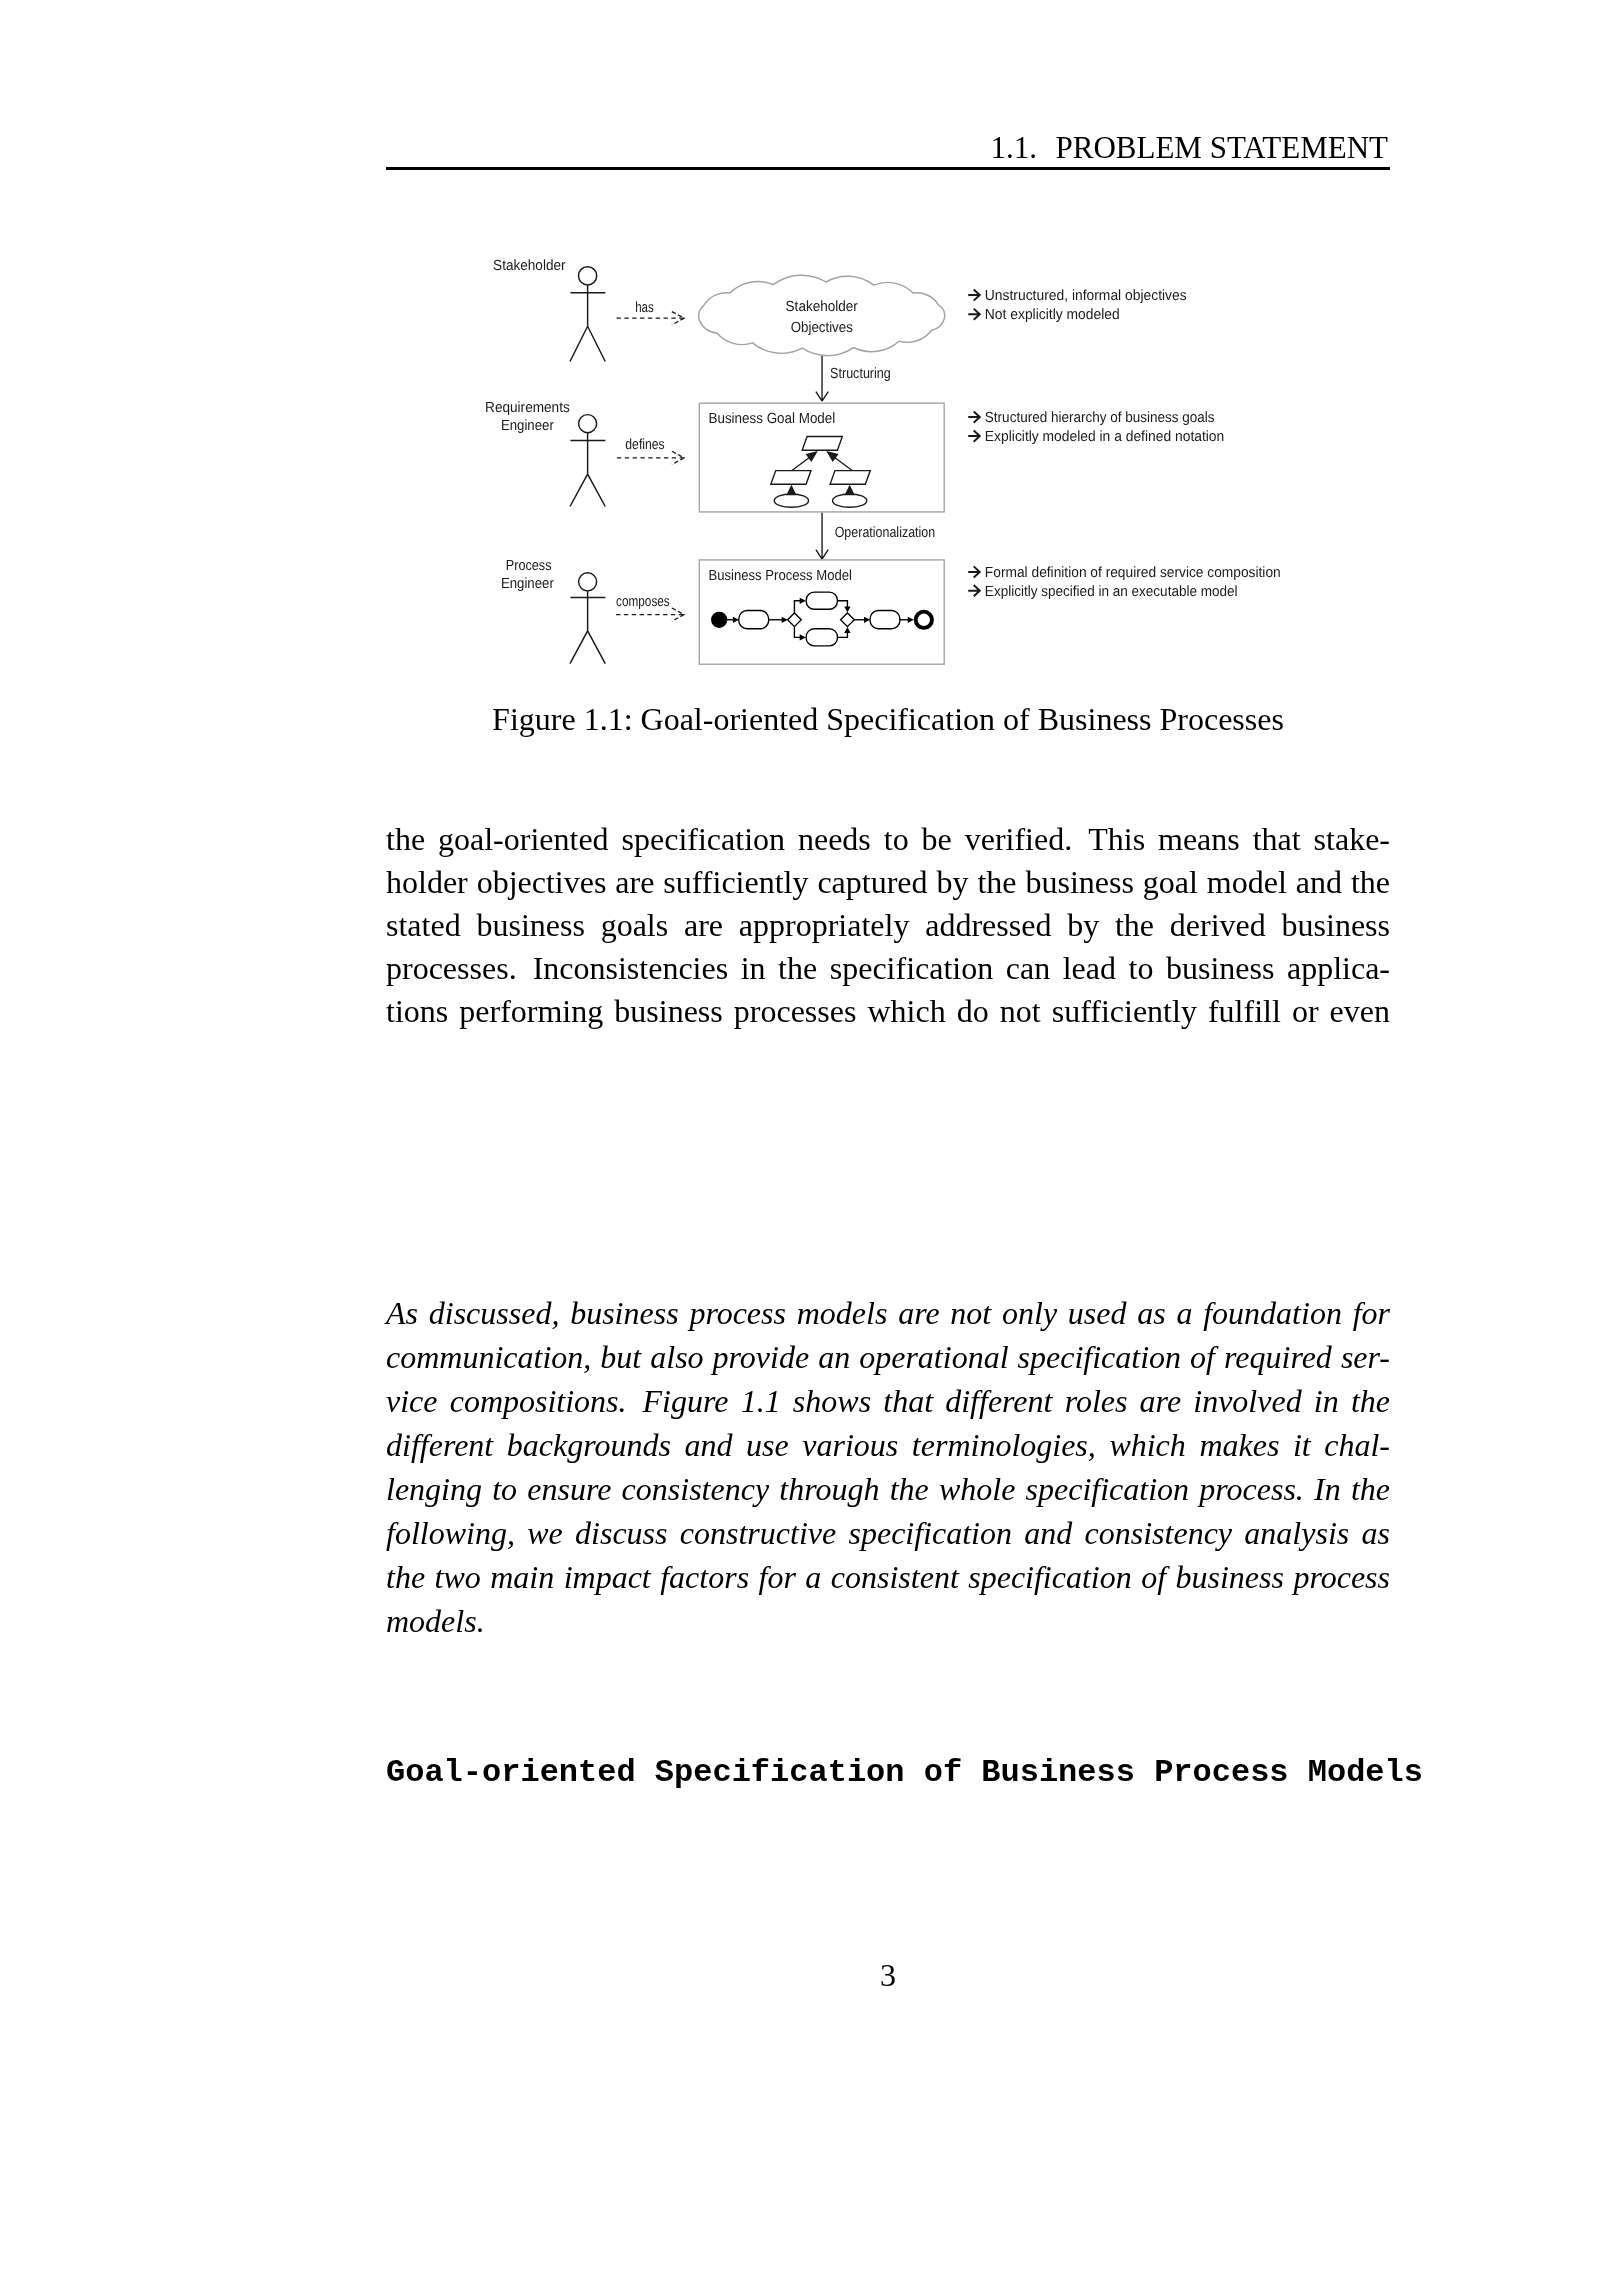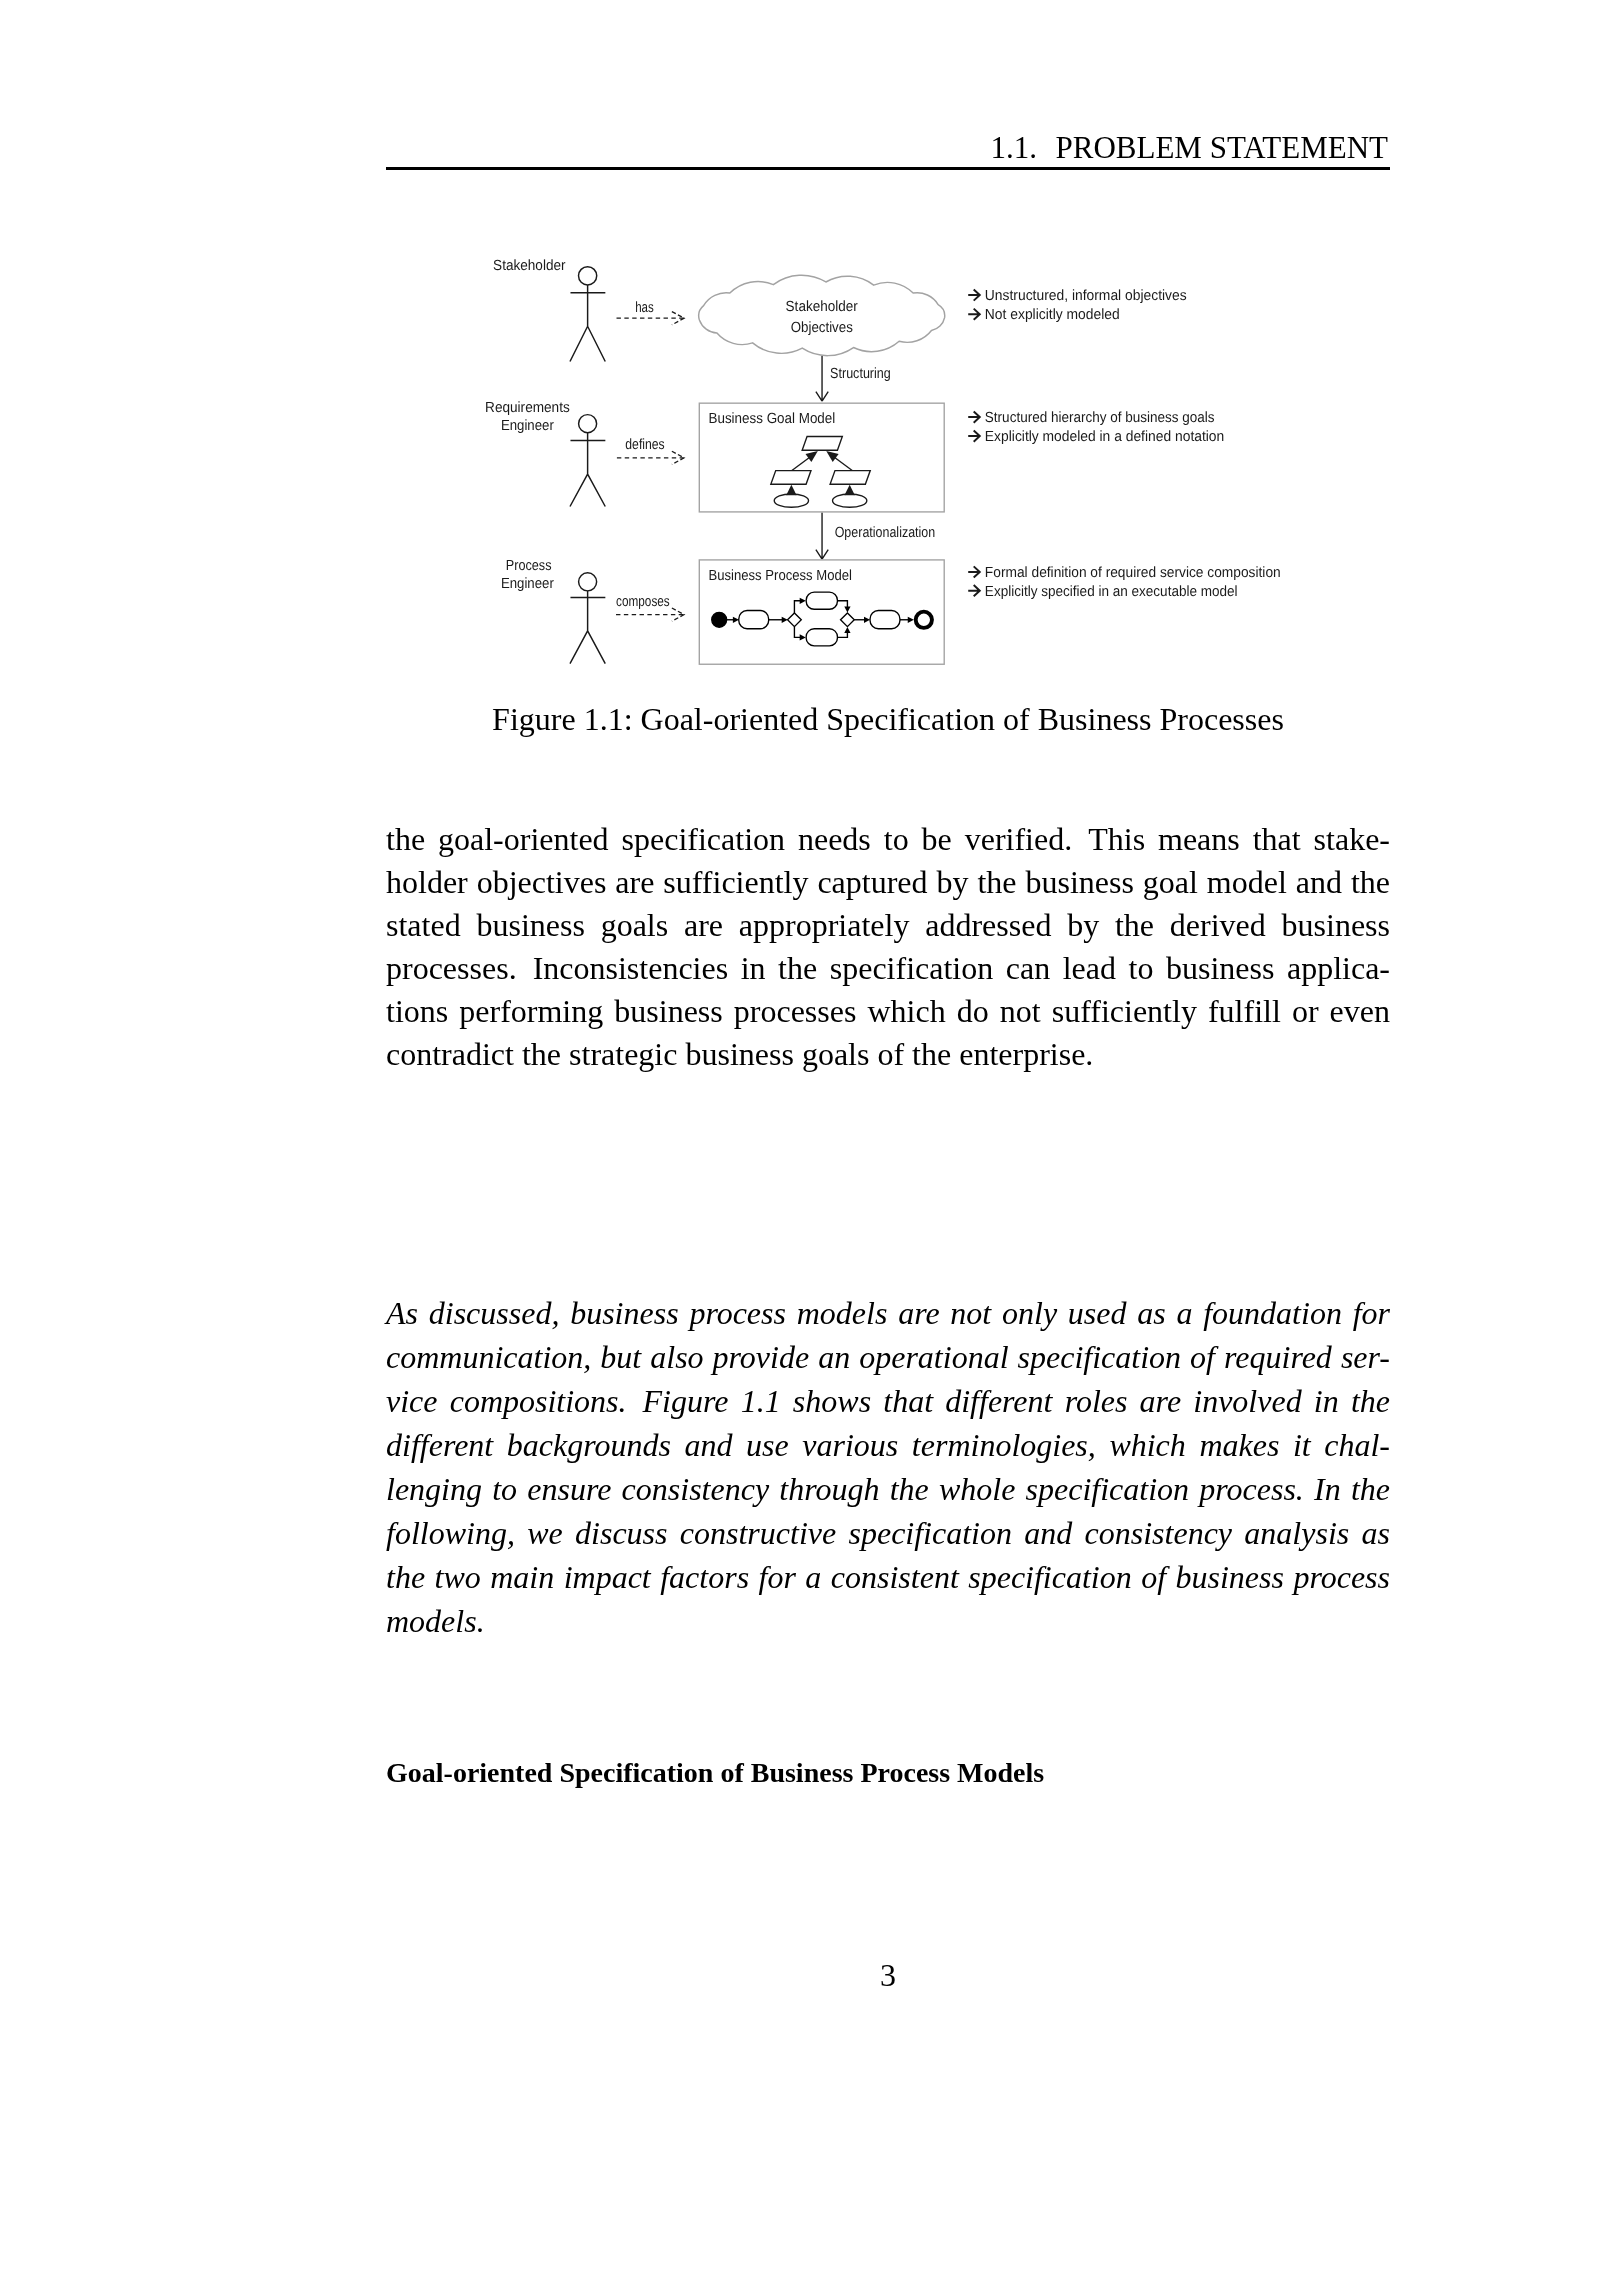--- a/index.html
+++ b/index.html
@@ -130,34 +130,33 @@
 </svg>
 
 <div class="abs" style="left:386px;top:700px;width:1004px;text-align:center;font-size:32px;line-height:39px;">Figure 1.1: Goal-oriented Specification of Business Processes</div>
 
 <div class="abs body" style="top:818px;line-height:43px;">
 <div class="ln">the goal-oriented specification needs to be verified. This means that stake-</div>
 <div class="ln">holder objectives are sufficiently captured by the business goal model and the</div>
 <div class="ln">stated business goals are appropriately addressed by the derived business</div>
 <div class="ln">processes. Inconsistencies in the specification can lead to business applica-</div>
 <div class="ln">tions performing business processes which do not sufficiently fulfill or even</div>
-<div class="ln last">contradict the strategic business goals of the enterprise.</div>
 </div>
 
 
 <div class="abs body" style="top:1291px;line-height:44px;font-style:italic;">
 <div class="ln">As discussed, business process models are not only used as a foundation for</div>
 <div class="ln">communication, but also provide an operational specification of required ser-</div>
 <div class="ln">vice compositions. Figure 1.1 shows that different roles are involved in the</div>
 <div class="ln">different backgrounds and use various terminologies, which makes it chal-</div>
 <div class="ln">lenging to ensure consistency through the whole specification process. In the</div>
 <div class="ln">following, we discuss constructive specification and consistency analysis as</div>
 <div class="ln">the two main impact factors for a consistent specification of business process</div>
 <div class="ln last">models.</div>
 </div>
 
-<div class="abs" style="left:386px;top:1753px;font-size:28px;font-weight:bold;line-height:39px;">Goal-oriented Specification of Business Process Models</div>
+<div class="abs" style="left:386px;top:1753px;font-size:32px;font-weight:bold;line-height:39px;font-family:Liberation Mono, monospace;">Goal-oriented Specification of Business Process Models</div>
 
 
 <div class="abs" style="left:386px;top:1956px;width:1004px;text-align:center;font-size:32px;line-height:39px;">3</div>
 
 </div>
 
 
 </body></html>

